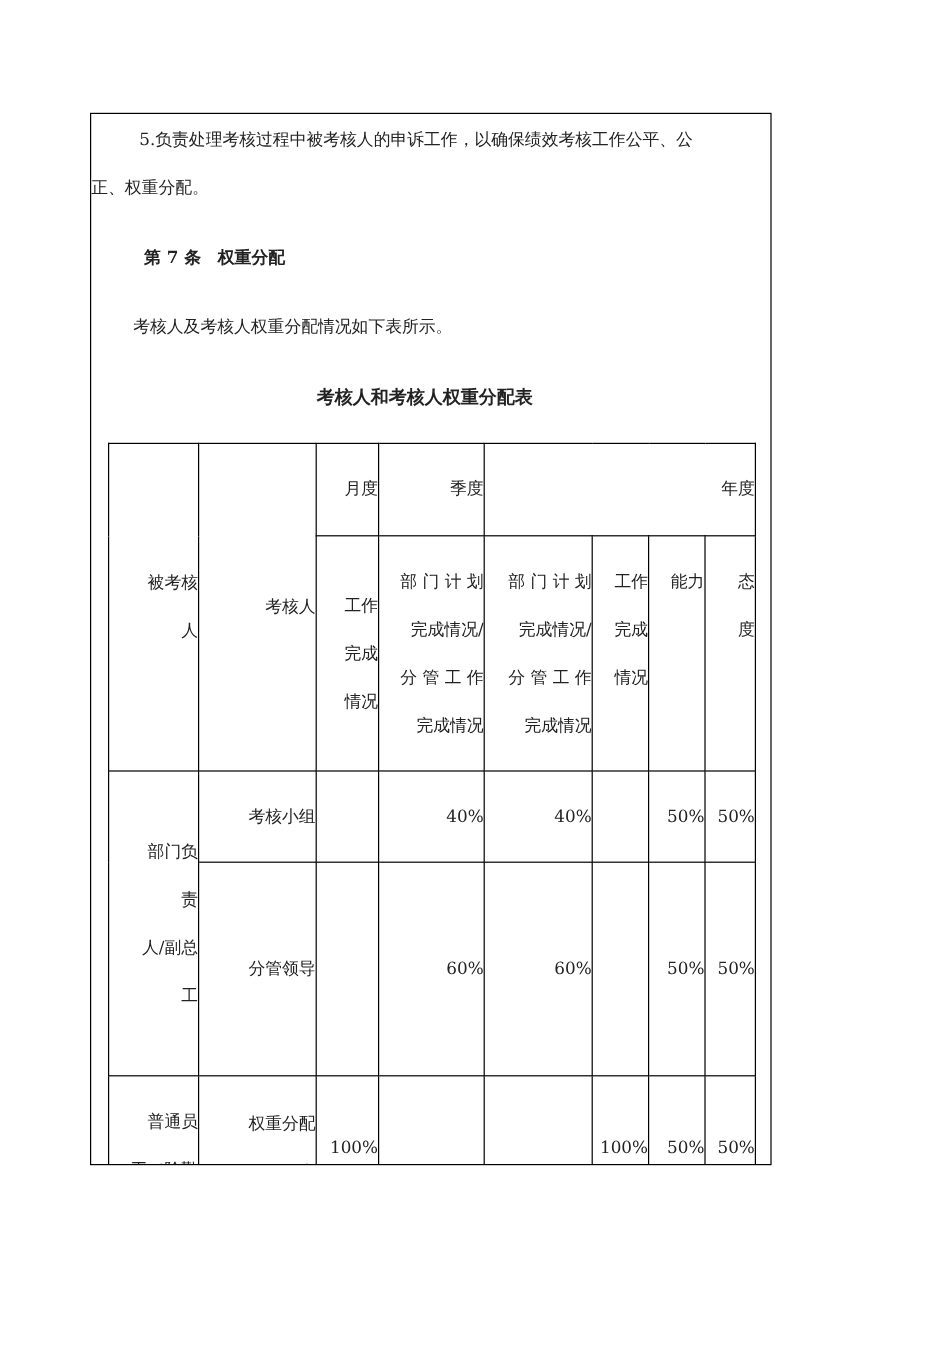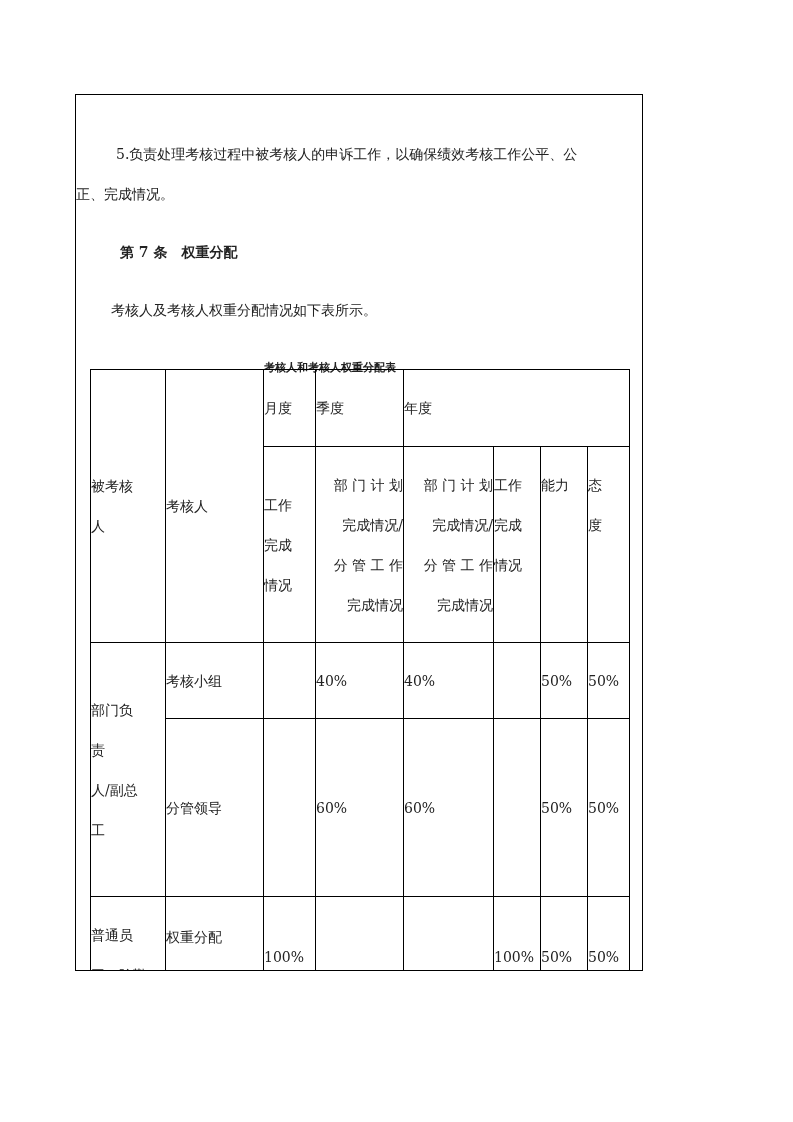--- a/index.html
+++ b/index.html
@@ -1,30 +1,30 @@
 <!DOCTYPE html>
 <html><head>
   <meta charset="utf-8">
   <style>
     html, body { margin: 0; padding: 0; background: #ffffff; }
     body { width: 793px; height: 1122px; position: relative; font-family: "DejaVu Serif", "Liberation Serif", serif; color: #222; }
     .frame { position: absolute; left: 75px; top: 94px; width: 568px; height: 877px; border: 1px solid #000; border-bottom: 1px solid #000; box-sizing: border-box; overflow: hidden; }
-    .p { position: absolute; font-size: 14px; line-height: 20px; white-space: nowrap; margin-top: 37px; }
-    .title { font-weight: bold; font-family: "DejaVu Sans", "Liberation Sans", sans-serif; font-size: 11px; }
+    .p { position: absolute; font-size: 14px; line-height: 20px; white-space: nowrap; }
+    .title { font-weight: bold; font-family: "DejaVu Sans", "Liberation Sans", sans-serif; font-size: 15px; }
     table { position: absolute; left: 14px; top: 274px; border-collapse: collapse; table-layout: fixed; font-size: 14px; }
-    td { border: 1px solid #000; text-align: left; vertical-align: middle; padding: 0; line-height: 40px; }
+    td { border: 1px solid #000; text-align: right; vertical-align: middle; padding: 0; line-height: 40px; }
     .just { text-align: right; padding-left: 6px; letter-spacing: 0; }
     .vtop { vertical-align: top; padding-top: 18px; }
   </style>
 </head>
 <body>
 
 <div class="frame">
   <div class="p" style="left:40px; top:12px;">5.负责处理考核过程中被考核人的申诉工作，以确保绩效考核工作公平、公</div>
-  <div class="p" style="left:0px; top:52px;">正、完成情况。</div>
+  <div class="p" style="left:0px; top:52px;">正、权重分配。</div>
   <div class="p" style="left:44px; top:110px;font-weight:bold;">第 7 条　权重分配</div>
   <div class="p" style="left:35px; top:168px;">考核人及考核人权重分配情况如下表所示。</div>
   <div class="p title" style="left:188px; top:226px;">考核人和考核人权重分配表</div>
 
   <table>
     <colgroup>
       <col style="width:75px">
         <col style="width:98px">
         <col style="width:52px">
         <col style="width:88px">

